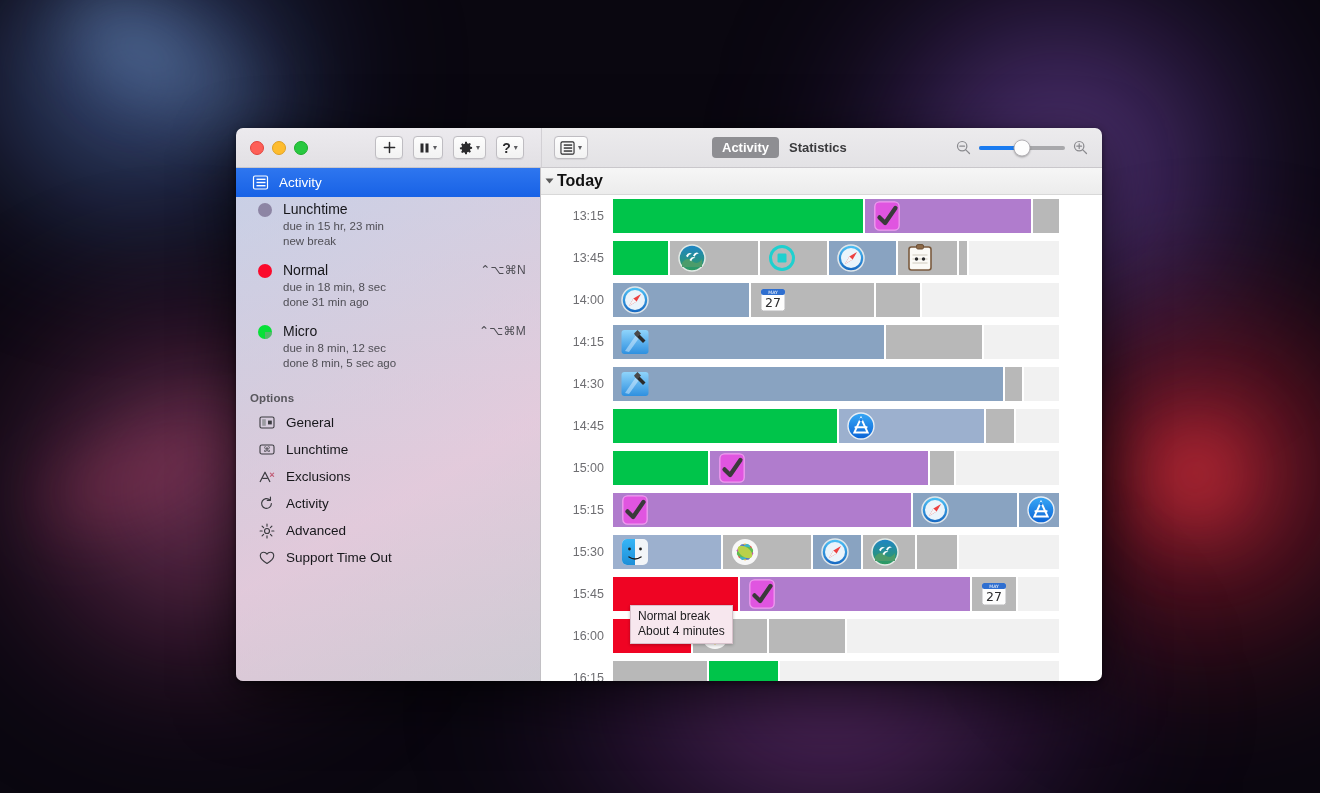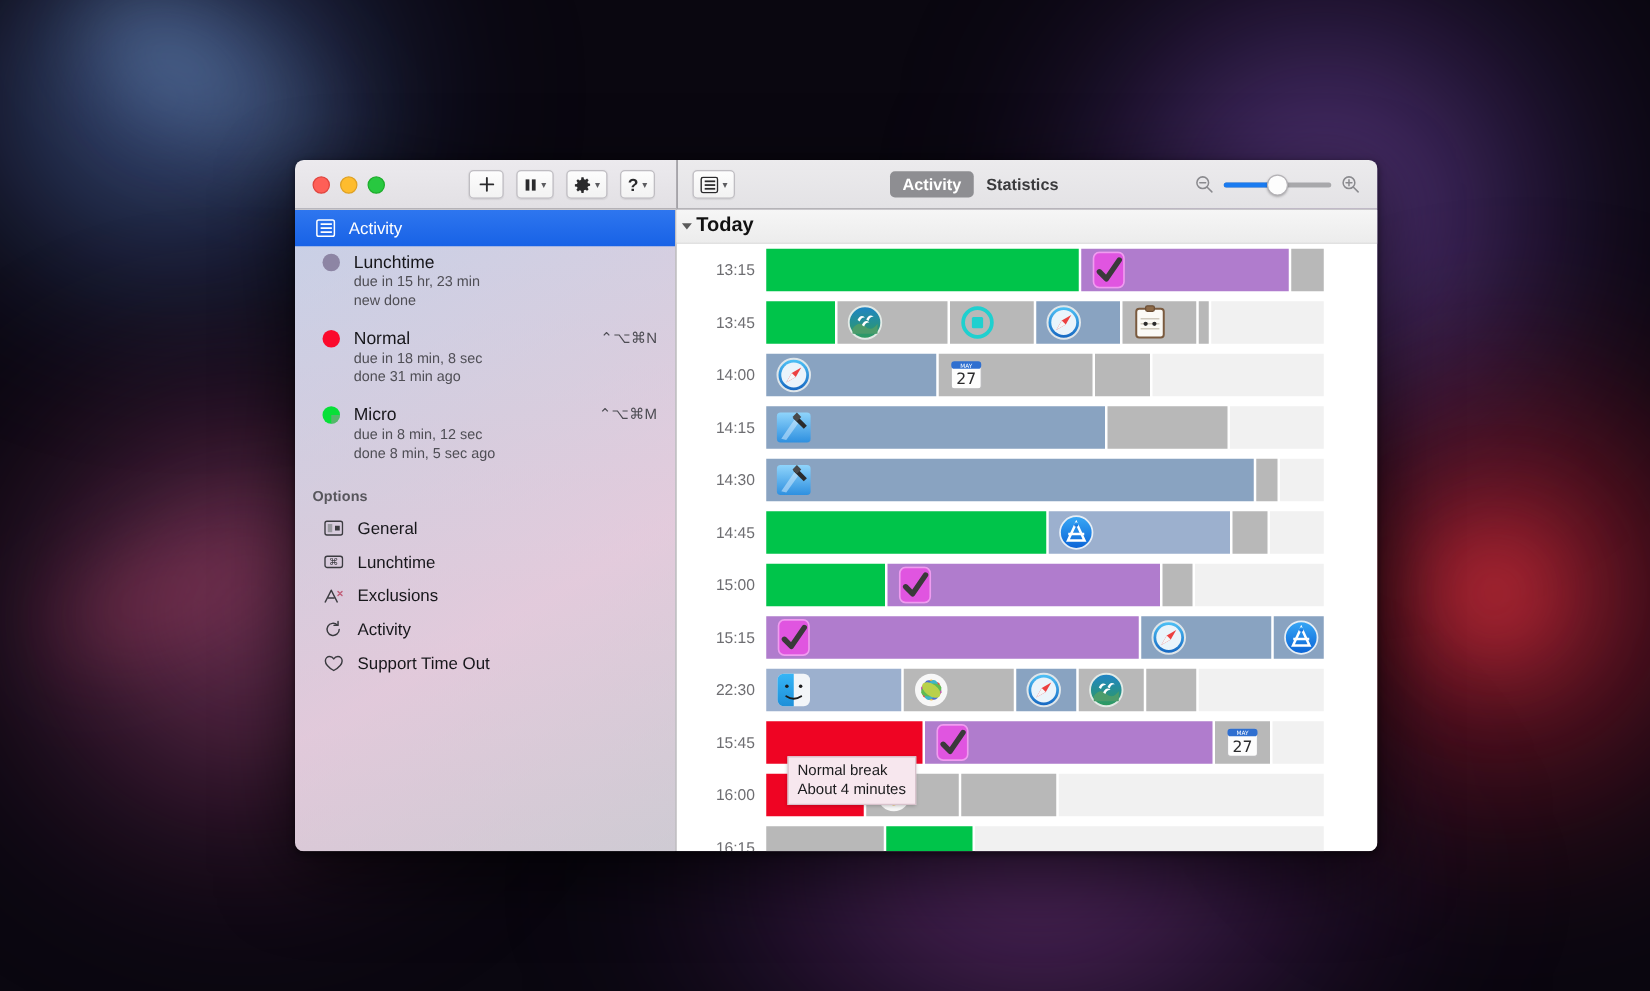--- a/index.html
+++ b/index.html
@@ -260,21 +260,21 @@
         </svg>
         <span>Activity</span>
       </div>
 
 
       <div class="break-row">
         <span class="bullet lunch"></span>
         <span class="break-text">
           <div class="break-name">Lunchtime</div>
           <div class="break-sub">due in 15 hr, 23 min</div>
-          <div class="break-sub">new done</div>
+          <div class="break-sub">new break</div>
         </span>
         <span class="shortcut"></span>
       </div>
 
       <div class="break-row">
         <span class="bullet normal"></span>
         <span class="break-text">
           <div class="break-name">Normal</div>
           <div class="break-sub">due in 18 min, 8 sec</div>
           <div class="break-sub">done 31 min ago</div>
@@ -329,20 +329,29 @@
       <div class="opt-row">
         <span class="opt-icon">
           <svg width="15" height="15" viewBox="0 0 16 16">
             <path d="M13.2 8a5.2 5.2 0 1 1-1.6-3.75" fill="none" stroke="#3b3b40" stroke-width="1.25" stroke-linecap="round"></path>
             <path d="M12.2 1.2 L12.2 4.6 L8.8 4.6" fill="none" stroke="#3b3b40" stroke-width="1.25" stroke-linecap="round" stroke-linejoin="round"></path>
           </svg>
         </span>
         <span>Activity</span>
       </div>
 
+      <div class="opt-row">
+        <span class="opt-icon">
+          <svg width="16" height="16" viewBox="0 0 16 16">
+            <circle cx="8" cy="8" r="2.5" fill="none" stroke="#3b3b40" stroke-width="1.15"></circle>
+            <path d="M8 1.1 L8 3.2 M8 12.8 L8 14.9 M1.1 8 L3.2 8 M12.8 8 L14.9 8 M3.1 3.1 L4.6 4.6 M11.4 11.4 L12.9 12.9 M12.9 3.1 L11.4 4.6 M4.6 11.4 L3.1 12.9" stroke="#3b3b40" stroke-width="1.15" stroke-linecap="round"></path>
+          </svg>
+        </span>
+        <span>Advanced</span>
+      </div>
 
       <div class="opt-row">
         <span class="opt-icon">
           <svg width="16" height="14" viewBox="0 0 16 14">
             <path d="M8 12.4 C8 12.4 1.3 8.4 1.3 4.7 C1.3 2.6 2.9 1.2 4.7 1.2 C6.1 1.2 7.3 2 8 3.1 C8.7 2 9.9 1.2 11.3 1.2 C13.1 1.2 14.7 2.6 14.7 4.7 C14.7 8.4 8 12.4 8 12.4 Z" fill="none" stroke="#3b3b40" stroke-width="1.15" stroke-linejoin="round"></path>
           </svg>
         </span>
         <span>Support Time Out</span>
       </div>
     </div>
@@ -513,21 +522,21 @@
                 <svg class="gicon" width="30" height="30" viewBox="0 0 30 30">
                   <circle cx="15" cy="15" r="13" fill="url(#gStore)" stroke="#e6eef6" stroke-width="1.4"></circle>
         <path d="M15 7.2 L21.6 21.4 L8.4 21.4 Z" fill="none" stroke="#fff" stroke-width="2"></path>
         <path d="M8.6 16.2 H21.4" stroke="#fff" stroke-width="2"></path>
         <circle cx="15" cy="8.6" r="1.8" fill="url(#gStore)"></circle>
                 </svg>
               </div>
             </div>
           </div>
           <div class="trow">
-            <div class="tlabel">22:30</div>
+            <div class="tlabel">15:30</div>
             <div class="track">
               <div class="seg-block c-bluelt" style="left: 0px; width: 108px;">
                 <svg class="gicon" width="30" height="30" viewBox="0 0 30 30">
                   <rect x="2" y="2" width="26" height="26" rx="5" fill="#f2f5f8"></rect>
         <path d="M2 7 a5 5 0 0 1 5 -5 h8 v26 h-8 a5 5 0 0 1 -5 -5 z" fill="url(#gFinderL)"></path>
         <circle cx="9.5" cy="12" r="1.4" fill="#1b1b1b"></circle>
                   <circle cx="20.5" cy="12" r="1.4" fill="#1b1b1b"></circle>
         <path d="M9 20 q6 4 12 0" stroke="#1b1b1b" stroke-width="1.5" fill="none" stroke-linecap="round"></path>
                 </svg>
               </div>

